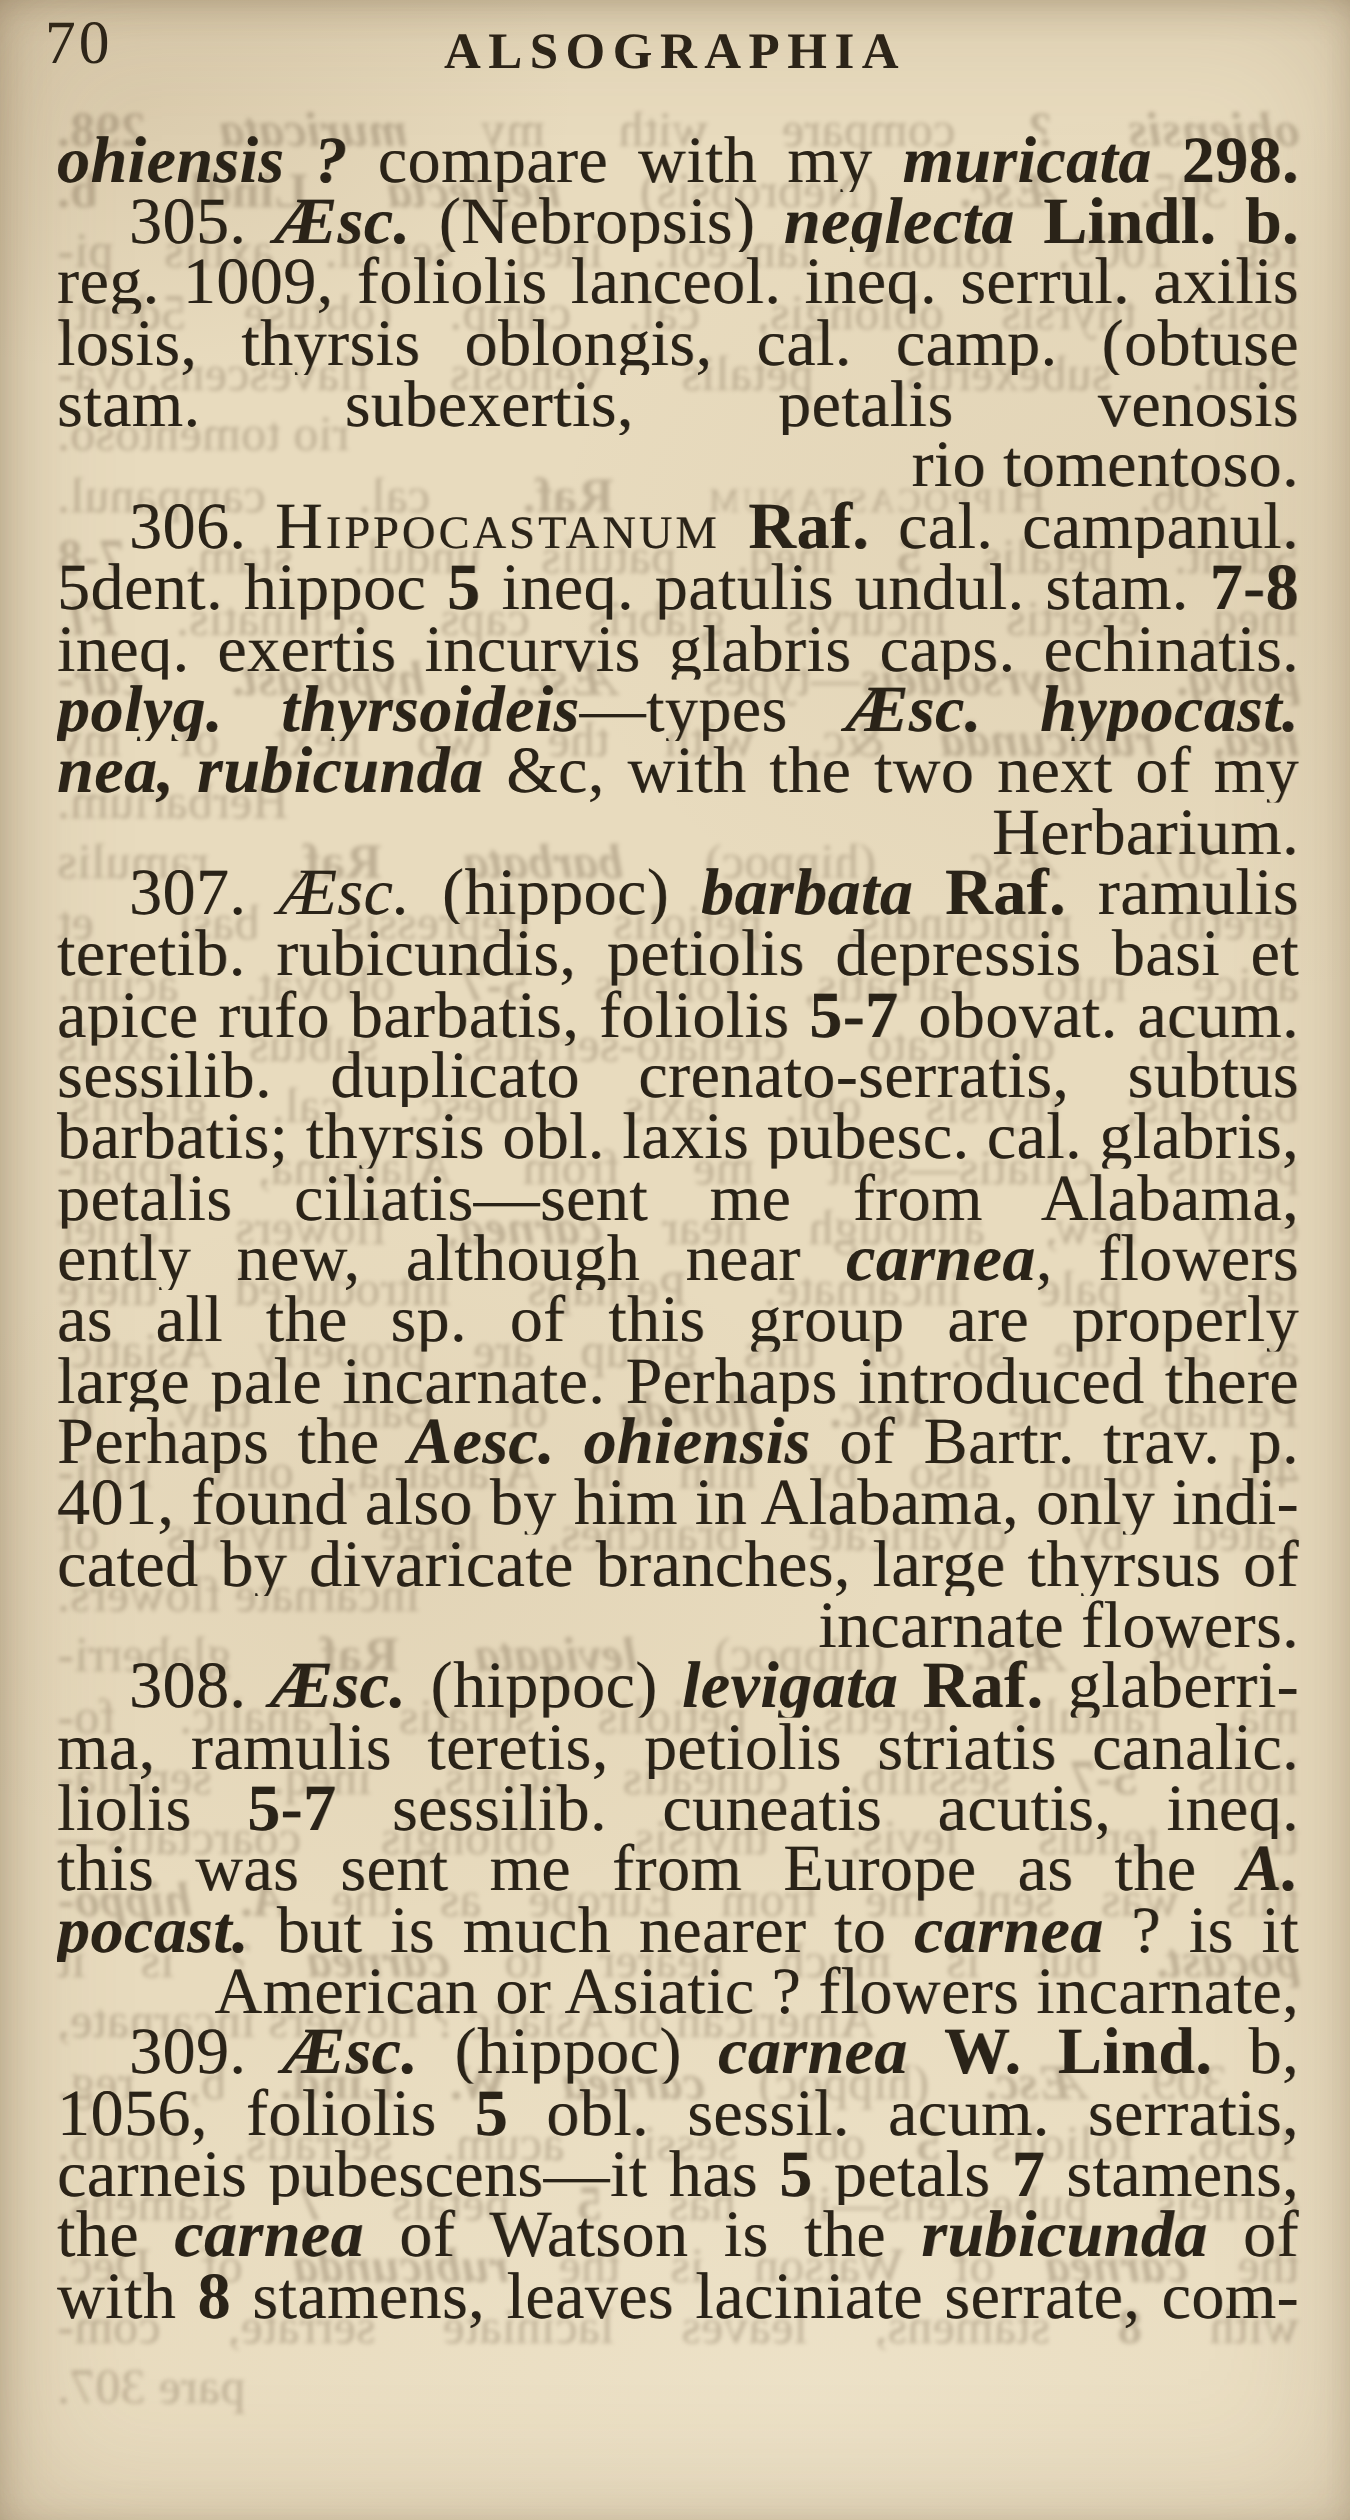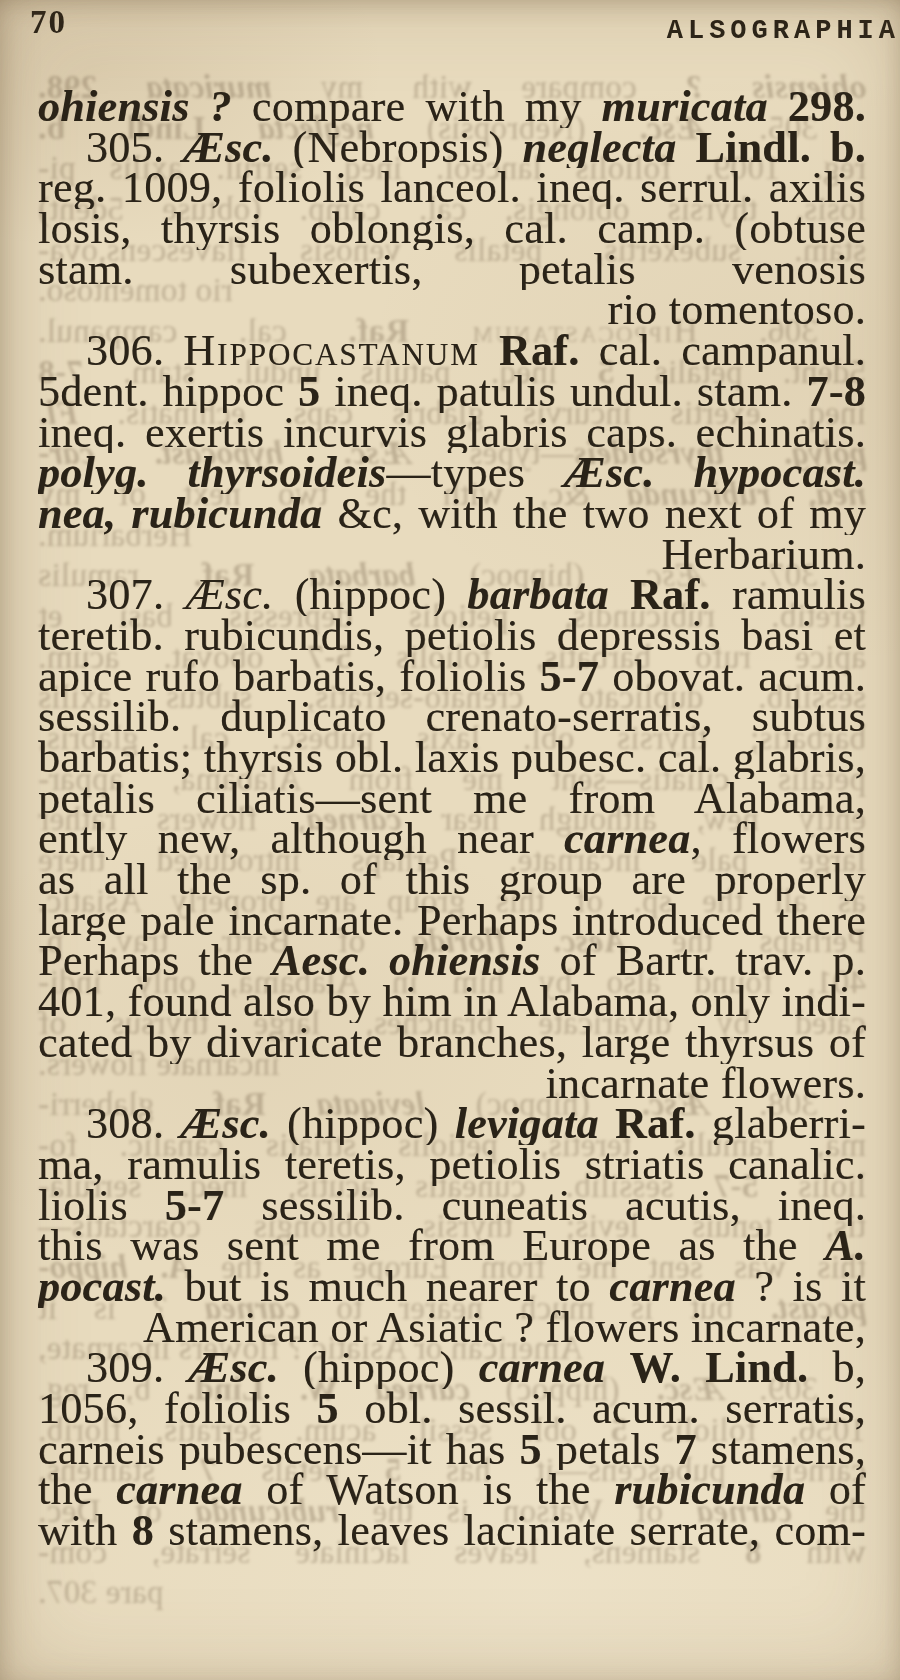--- a/index.html
+++ b/index.html
@@ -12,22 +12,22 @@
       radial-gradient(500px 340px at 28% 62%, rgba(140,112,74,.06), transparent 70%),
       radial-gradient(700px 500px at 60% 95%, rgba(250,244,226,.25), transparent 75%);
     font-family:"Liberation Serif","DejaVu Serif",serif;
     color:var(--ink,#2a2318);
   }
   .vignette{
     position:absolute;inset:0;pointer-events:none;z-index:5;
     box-shadow:inset 0 0 90px rgba(112,88,56,.22), inset 14px 0 40px -18px rgba(100,78,48,.35), inset -10px 0 30px -16px rgba(100,78,48,.22), inset 0 12px 30px -16px rgba(100,78,48,.3);
   }
   .pagehead{position:absolute;left:0;right:0;top:0;height:70px;z-index:3;}
-  .pagenum{position:absolute;left:30px;top:4px;font-size:33px;font-weight:bold;letter-spacing:2px;}
-  .runhead{position:absolute;left:0;right:0;top:16px;text-align:right;font-size:27px;font-weight:bold;letter-spacing:5px;font-family:Liberation Mono, monospace;}
+  .pagenum{position:absolute;left:30px;top:4px;font-size:41px;font-weight:normal;letter-spacing:2px;}
+  .runhead{position:absolute;left:0;right:0;top:16px;text-align:center;font-size:34px;font-weight:bold;letter-spacing:5px;}
   .bodytext{position:absolute;left:38px;right:34px;top:87px;z-index:3;font-size:44px;line-height:40.7px;text-shadow:0.4px 0 rgba(42,35,24,.45);}
   .line{height:40.7px;overflow:hidden;text-align:justify;letter-spacing:.3px;}
   .line::after{content:"";display:inline-block;width:100%;height:0;}
   .line.ind{text-indent:48px;}
   .line.last{text-align:right;}
   .line.last::after{content:none;}
   .si{font-style:italic;}
   .sb{font-weight:bold;}
   .sbi{font-weight:bold;font-style:italic;}
   .ssc{font-variant:small-caps;letter-spacing:2px;}

